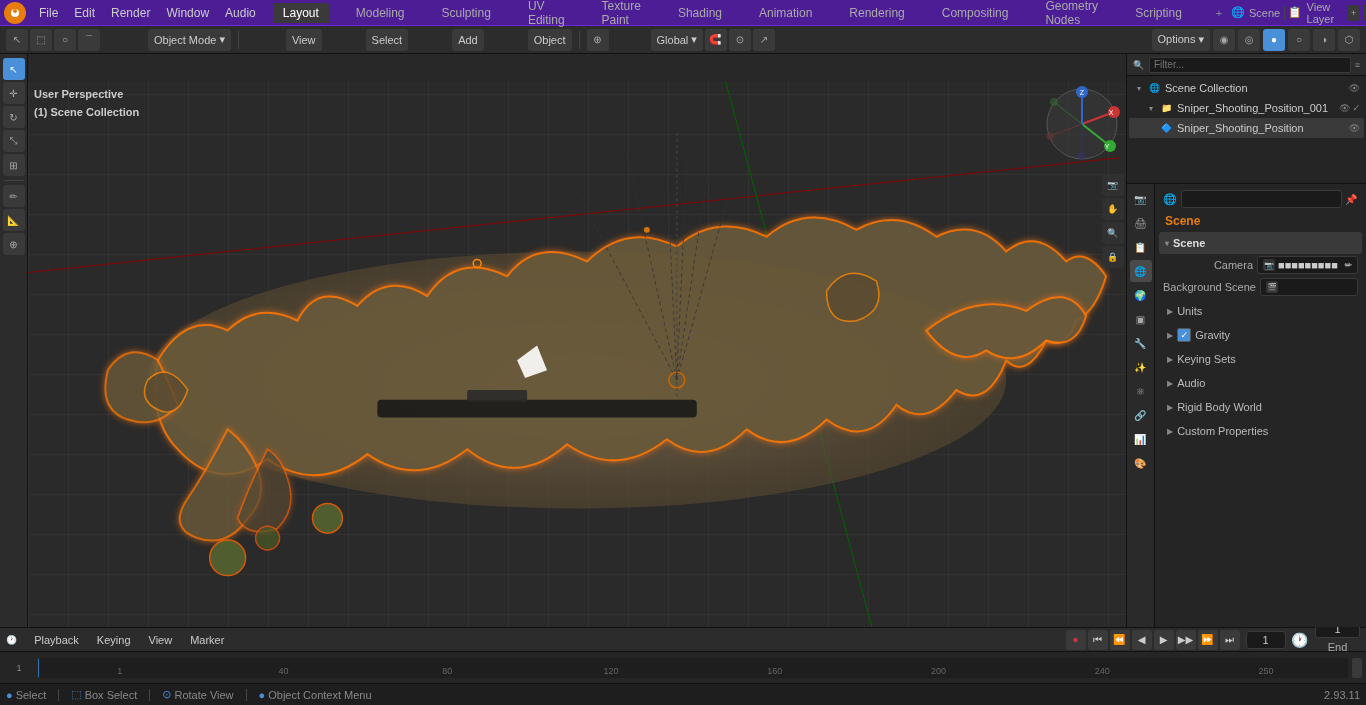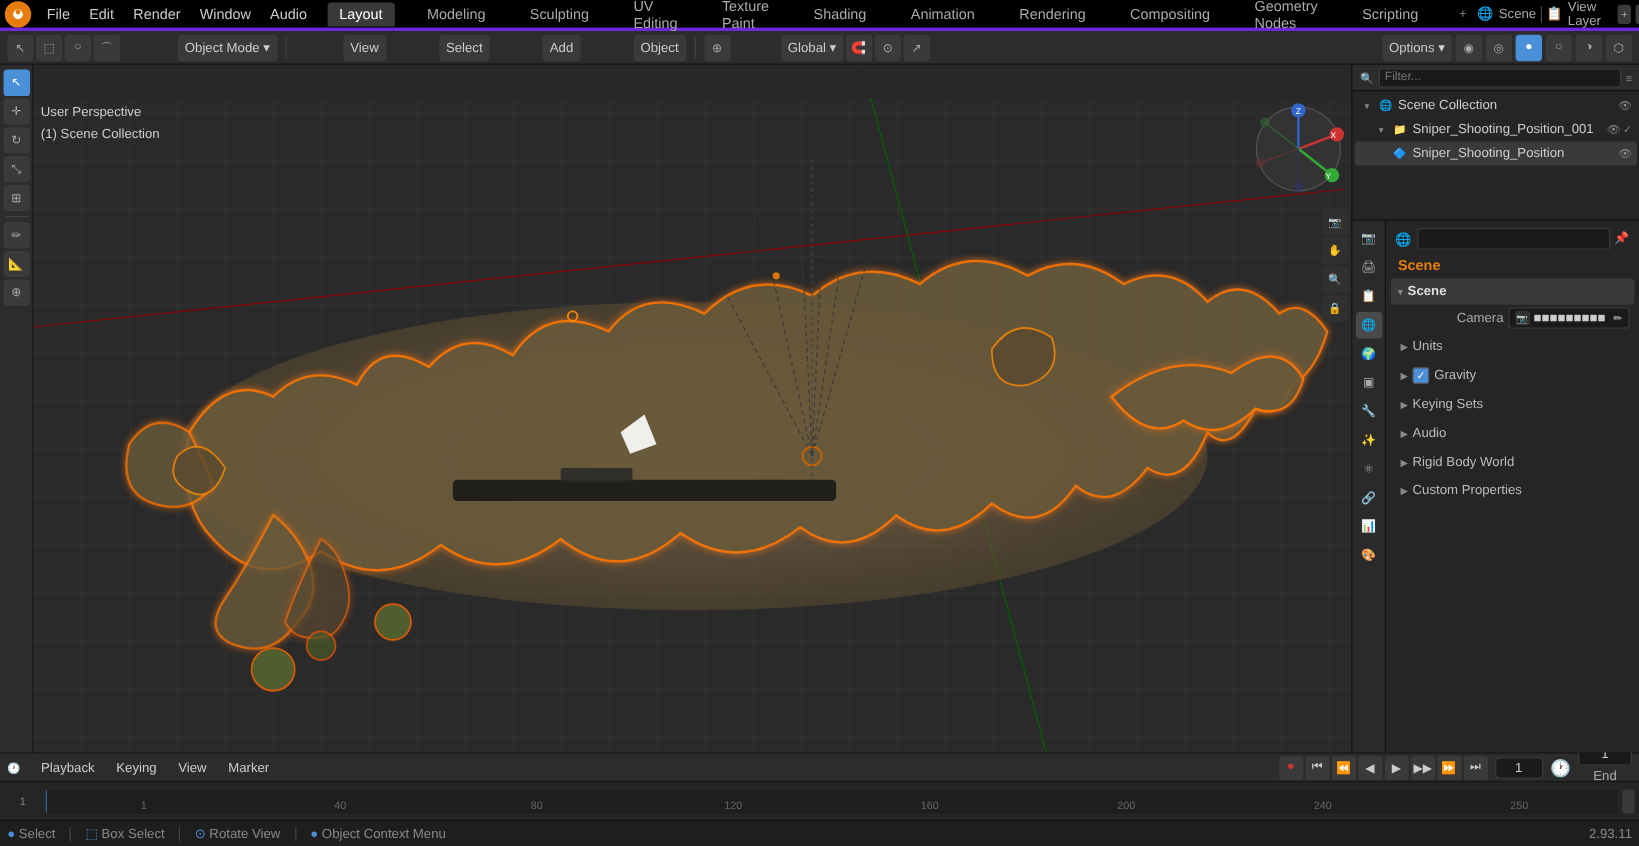--- a/index.html
+++ b/index.html
@@ -11,22 +11,22 @@
       font-family: 'Segoe UI', sans-serif;
       font-size: 11px;
       color: #cccccc;
     }
 
     
     .top-menubar {
       display: flex;
       align-items: center;
       height: 26px;
-      background: #000000;
-      border-bottom: 3px solid #6d28d9;
+      background: #4c1d95;
+      border-bottom: 1px solid #6d28d9;
       padding: 0 4px;
       gap: 2px;
     }
     .blender-logo {
       width: 22px;
       height: 22px;
       background: #e87d0d;
       border-radius: 50%;
       display: flex;
       align-items: center;
@@ -146,20 +146,21 @@
     }
 
     
     .vp-info {
       position: absolute;
       top: 32px;
       left: 6px;
       font-size: 11px;
       color: #ccc;
       line-height: 1.6;
+      font-weight: bold;
     }
 
     
     .nav-gizmo {
       position: absolute;
       top: 30px;
       right: 4px;
       width: 80px;
       height: 80px;
     }
@@ -818,20 +819,26 @@
 
           <div class="prop-row">
             <span class="prop-label">Camera</span>
             <div class="prop-value">
               <span class="prop-value-icon">📷</span>
               <span>■■■■■■■■■</span>
               <span style="margin-left:auto;font-size:9px">✏</span>
             </div>
           </div>
 
+          <div class="prop-row">
+            <span class="prop-label">Background Scene</span>
+            <div class="prop-value">
+              <span class="prop-value-icon">🎬</span>
+            </div>
+          </div>
 
         </div>
 
         <div class="prop-section">
           <div class="collapsible-row">
             <span class="triangle">▶</span>
             <span>Units</span>
           </div>
         </div>
 

